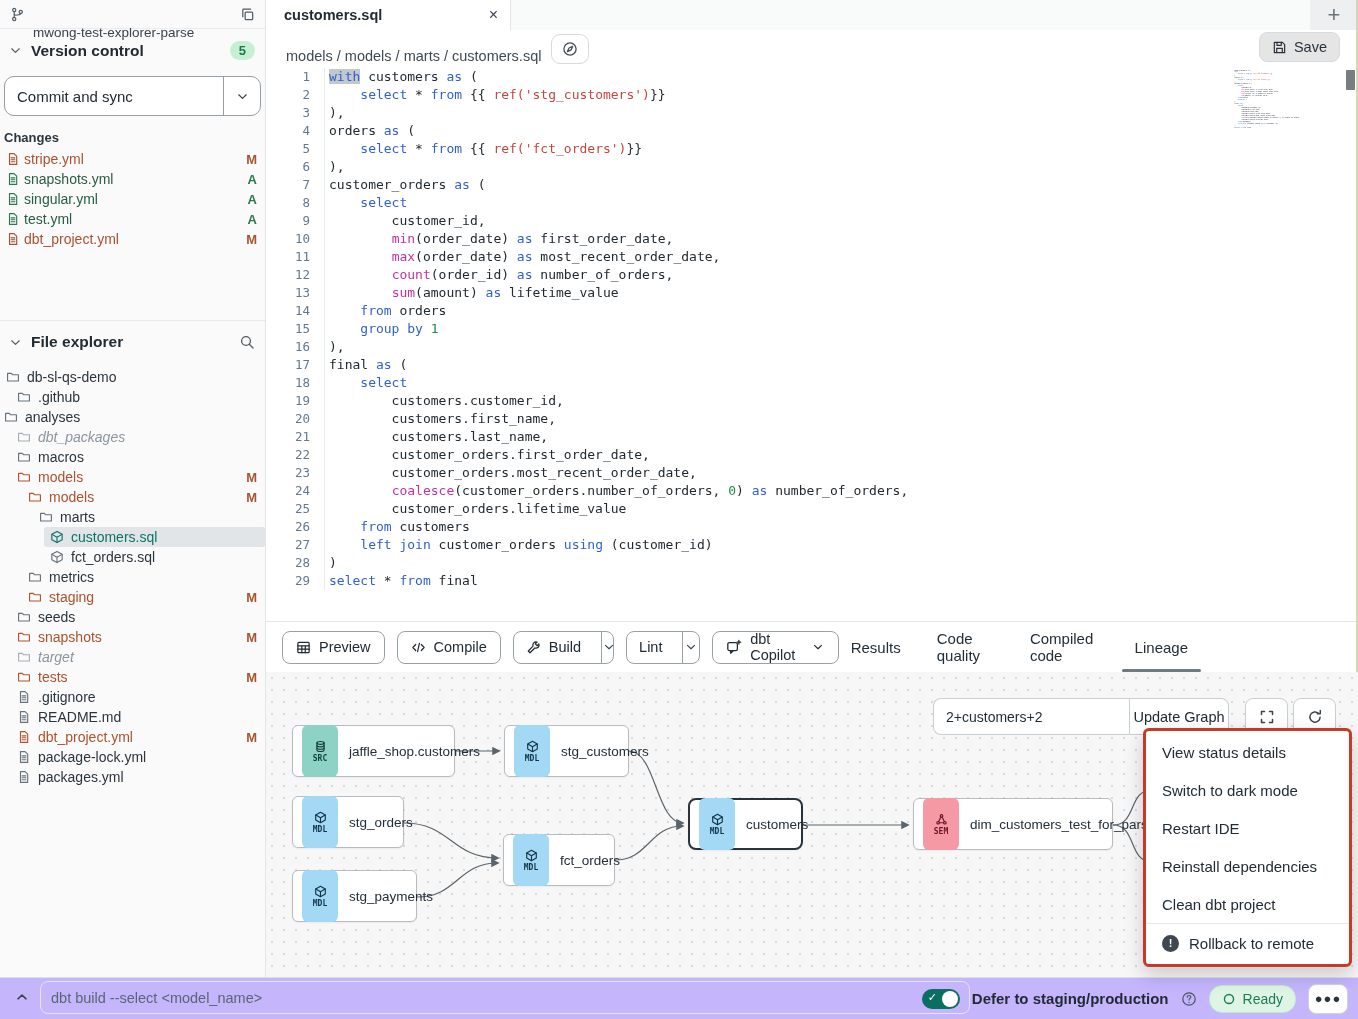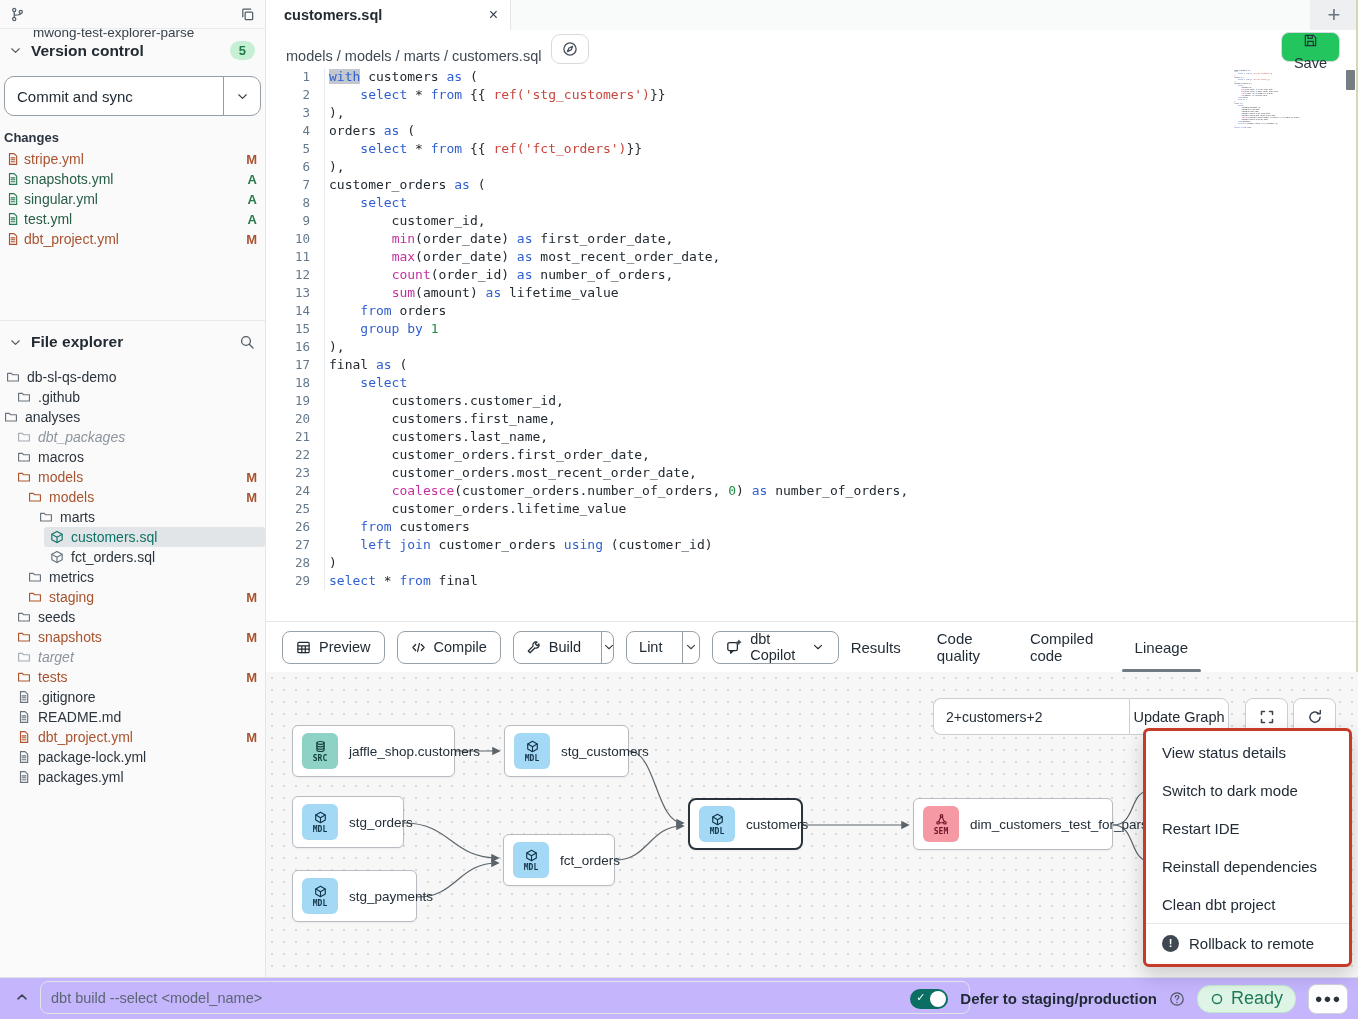--- a/index.html
+++ b/index.html
@@ -39,21 +39,21 @@
   .main{position:absolute;left:266px;top:0;right:0;bottom:41px;background:#fff;}
   .tabbar{height:30px;background:#f9fafa;display:flex;align-items:stretch;}
   .tab-active{width:214px;background:#fff;border-right:1px solid #e3e6e8;display:flex;align-items:center;gap:10px;padding:0 12px 0 18px;}
   .tab-title{font-weight:700;font-size:14.5px;color:#222b33;flex:1;}
   .tab-close{color:#3a444e;font-size:16px;line-height:1;cursor:pointer;}
   .tab-fill{flex:1;}
   .tab-plus{width:48px;background:#edeff0;display:flex;align-items:center;justify-content:center;color:#6b747d;font-size:22px;cursor:pointer;}
   .crumb-bar{height:34px;display:flex;align-items:flex-end;padding-left:20px;gap:10px;position:relative;}
   .crumb{font-size:14.5px;color:#3f4a54;}
   .crumb-btn{width:36px;height:28px;border:1px solid #d7dbde;border-radius:9px;background:#fff;display:flex;align-items:center;justify-content:center;color:#444e58;cursor:pointer;}
-  .save-btn{position:absolute;right:18px;top:2px;height:28px;padding:0 12px;background:#22c55e;border:1px solid #d7dbde;border-radius:8px;display:flex;align-items:center;gap:7px;font-size:14.5px;color:#2a333c;cursor:pointer;flex-direction:column;}
+  .save-btn{position:absolute;right:18px;top:2px;height:28px;padding:0 12px;background:#e5e5e5;border:1px solid #d7dbde;border-radius:8px;display:flex;align-items:center;gap:7px;font-size:14.5px;color:#2a333c;cursor:pointer;}
   
   .editor{position:relative;height:557px;overflow:hidden;font-family:"DejaVu Sans Mono",monospace;font-size:13px;line-height:18px;}
   .code{padding-top:4px;}
   .line{display:flex;height:18px;white-space:pre;}
   .ln{width:44px;text-align:right;color:#64788c;padding-right:14px;flex:none;font-size:12.5px;}
   .lt{padding-left:4px;border-left:1px solid #e8ebee;}
   .tk-k{color:#2f5fd0}.tk-f{color:#c4319f}.tk-s{color:#c8463c}.tk-n{color:#1d8a46}.tk-p{color:#222a31}
   .tk-w{color:#2f5fd0;background:#c2c8ce;}
   .minimap{position:absolute;top:6px;right:26px;width:98px;height:62px;overflow:hidden;}
   .minimap-inner{transform:scale(0.113);transform-origin:0 0;width:860px;}
@@ -67,21 +67,21 @@
   .tb-split .seg-chev{width:28px;height:100%;display:flex;align-items:center;justify-content:center;border-left:1px solid #99a1a8;color:#3a444e;}
   .res-tabs{margin-left:auto;margin-right:170px;display:flex;gap:36px;height:100%;align-items:center;}
   .res-tab{font-size:15px;color:#242e38;height:100%;display:flex;align-items:center;position:relative;cursor:pointer;}
   .res-tab.active::after{content:"";position:absolute;left:-13px;right:-13px;bottom:0;height:3px;background:#707a82;border-radius:2px;}
   
   .lineage{position:absolute;left:0;right:0;top:672px;bottom:0;background:#f7f7f7;
      background-image:radial-gradient(#d9d9d9 1px,transparent 1.2px);background-size:12px 12px;overflow:hidden;}
   .edges{position:absolute;left:0;top:0;pointer-events:none;}
   .node{position:absolute;height:52px;background:#fff;border:1px solid #b6bcc2;border-radius:6px;display:flex;align-items:center;gap:11px;padding:0 12px 0 9px;box-shadow:0 1px 2px rgba(0,0,0,.05);cursor:pointer;box-sizing:border-box;}
   .node.selected{border:2px solid #2a333c;border-radius:8px;}
-  .nbadge{width:36px;height:36px;border-radius:6px;display:flex;flex-direction:column;align-items:center;justify-content:center;gap:1px;font-family:"DejaVu Sans Mono",monospace;font-size:8px;font-weight:700;flex:none;}
+  .nbadge{width:36px;height:52px;border-radius:6px;display:flex;flex-direction:column;align-items:center;justify-content:center;gap:1px;font-family:"DejaVu Sans Mono",monospace;font-size:8px;font-weight:700;flex:none;}
   .nbadge.SRC{background:#8ed2c6;color:#123f37;}
   .nbadge.MDL{background:#a3d9f5;color:#11344a;}
   .nbadge.SEM{background:#f59aa5;color:#6e1426;}
   .nlabel{font-size:13.5px;color:#232e38;white-space:nowrap;}
   .lin-input-group{position:absolute;left:667px;top:26px;height:37px;display:flex;}
   .lin-input{width:196px;height:100%;box-sizing:border-box;border:1px solid #c9ced2;border-right:none;border-radius:8px 0 0 8px;background:#fff;padding:0 12px;font-size:14px;color:#1f2a33;font-family:"Liberation Sans",sans-serif;outline:none;}
   .lin-update{width:98px;border:1px solid #c9ced2;border-radius:0 8px 8px 0;background:#fff;display:flex;align-items:center;justify-content:center;font-size:14.5px;color:#222b33;cursor:pointer;}
   .lin-iconbtn{position:absolute;top:26px;width:43px;height:37px;border:1px solid #c9ced2;border-radius:8px;background:#fff;display:flex;align-items:center;justify-content:center;color:#3a444e;cursor:pointer;box-sizing:border-box;}
   
   .ide-menu{position:absolute;right:6px;top:728px;width:203px;background:#fff;border:3px solid #c63a28;border-radius:6px;box-shadow:0 8px 20px rgba(0,0,0,.18);z-index:100;padding:2px 0;}
@@ -92,21 +92,21 @@
   .statusbar{position:absolute;left:0;right:0;bottom:0;height:41px;background:#c4b5fd;border-top:1px solid #dde0e3;z-index:20;}
   .sb-chev{position:absolute;left:14px;top:11px;color:#3a444e;cursor:pointer;}
   .sb-input{position:absolute;left:40px;top:3px;height:33px;width:930px;border:1px solid #e2e5e8;border-radius:8px;display:flex;align-items:center;padding-left:10px;box-sizing:border-box;}
   .sb-cmd{color:#5a6672;font-size:14.5px;}
   .sb-right{position:absolute;right:10px;top:0;height:41px;display:flex;align-items:center;gap:12px;}
   .toggle{width:38px;height:20px;border-radius:10px;background:#0a6e63;position:relative;cursor:pointer;flex:none;}
   .toggle .check{position:absolute;left:6px;top:2px;color:#fff;font-size:11px;}
   .toggle .knob{position:absolute;right:2px;top:2px;width:16px;height:16px;border-radius:50%;background:#fff;}
   .defer-label{font-weight:700;font-size:15px;color:#1f2a33;}
   .help-circ{color:#4a545e;}
-  .ready-pill{height:26px;background:#def5e5;border:1px solid #bfe9cd;border-radius:13px;display:flex;align-items:center;gap:7px;padding:0 12px;color:#1e7a58;font-size:18px;cursor:default;}
+  .ready-pill{height:26px;background:#def5e5;border:1px solid #bfe9cd;border-radius:13px;display:flex;align-items:center;gap:7px;padding:0 12px;color:#1e7a58;font-size:14px;cursor:default;}
   .ellipsis-btn{width:38px;height:28px;border:1px solid #cfd4d8;border-radius:8px;background:#fff;display:flex;align-items:center;justify-content:center;color:#2a333c;font-size:13px;letter-spacing:1px;cursor:pointer;}
   .edge-stripe{position:absolute;right:0;top:0;width:2px;height:672px;background:#cdd2a6;z-index:5;opacity:.85;}
 </style>
 </head>
 <body>
 
 <div class="app">
 
   <div class="sidebar">
     <div class="branch-header">

